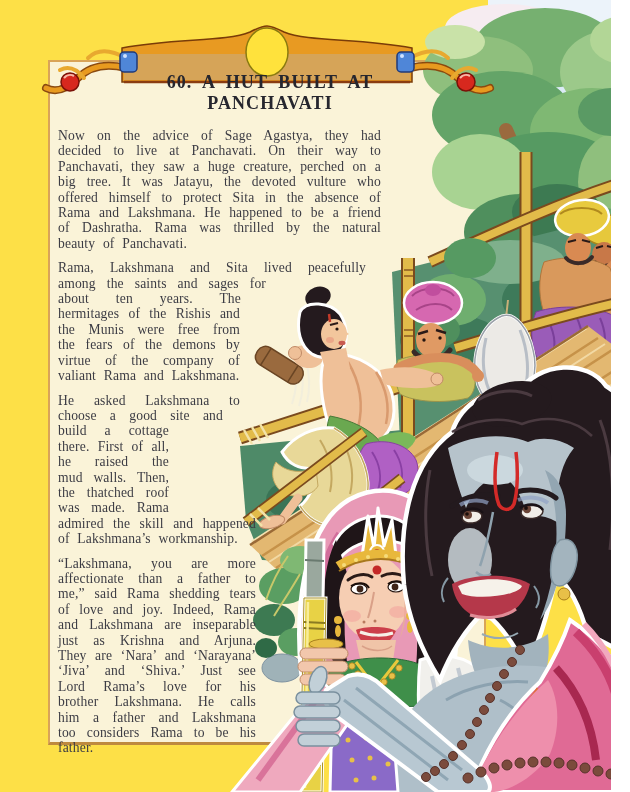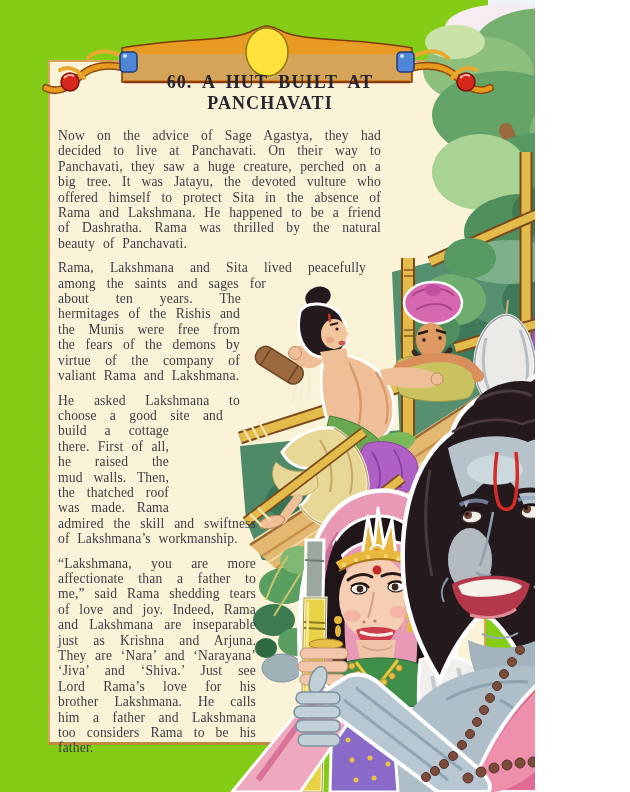--- a/index.html
+++ b/index.html
@@ -1,17 +1,17 @@
 <!DOCTYPE html>
 <html><head>
 <meta charset="utf-8">
 <style>
   html,body{margin:0;padding:0;background:#ffffff;}
-  .page{position:relative;width:535px;height:792px;overflow:hidden;
-        background:#84cc16;font-family:"Liberation Serif","DejaVu Serif",serif;}
+  .page{position:relative;width:611px;height:792px;overflow:hidden;
+        background:#fde047;font-family:"Liberation Serif","DejaVu Serif",serif;}
   .panel{position:absolute;left:48px;top:60px;width:438px;height:685px;
          background:#FAF3D8;border:2px solid #D9A458;border-bottom:3px solid #BE8A3E;
          z-index:1;box-sizing:border-box;}
   .illu{position:absolute;left:0;top:0;z-index:2;}
   .content{position:absolute;left:0;top:0;width:630px;height:792px;z-index:3;}
   .banner{position:absolute;left:36px;top:22px;z-index:4;}
   .title{position:absolute;left:118px;top:72px;width:304px;text-align:center;
          font-weight:bold;font-size:18px;line-height:21px;color:#26262E;
          letter-spacing:1.1px;word-spacing:5px;z-index:5;}
   .flow{position:absolute;left:58px;top:128px;width:420px;height:619px;
@@ -414,18 +414,18 @@
       <div class="sp s1"></div>
       <div class="sp s2"></div>
       <div class="sp s3"></div>
       <div class="sp s4"></div>
       <div class="sp s5"></div>
       <div class="sp s6"></div>
       <div class="sp s7"></div>
       <div class="sp s8"></div>
       <p>Now on the advice of Sage Agastya, they had decided to live at Panchavati. On their way to Panchavati, they saw a huge creature, perched on a big tree. It was Jatayu, the devoted vulture who offered himself to protect Sita in the absence of Rama and Lakshmana. He happened to be a friend of Dashratha. Rama was thrilled by the natural beauty of Panchavati.</p>
       <p>Rama, Lakshmana and Sita lived peacefully among the saints and sages for about ten years. The hermitages of the Rishis and the Munis were free from the fears of the demons by virtue of the company of valiant Rama and Lakshmana.</p>
-      <p>He asked Lakshmana to choose a good site and build a cottage there. First of all, he raised the mud walls. Then, the thatched roof was made. Rama admired the skill and swiftness of Lakshmana’s workmanship.</p>
+      <p>He asked Lakshmana to choose a good site and build a cottage there. First of all, he raised the mud walls. Then, the thatched roof was made. Rama admired the skill and happened of Lakshmana’s workmanship.</p>
       <p>“Lakshmana, you are more affectionate than a father to me,” said Rama shedding tears of love and joy. Indeed, Rama and Lakshmana are inseparable just as Krishna and Arjuna. They are ‘Nara’ and ‘Narayana’ ‘Jiva’ and ‘Shiva.’ Just see Lord Rama’s love for his brother Lakshmana. He calls him a father and Lakshmana too considers Rama to be his father.</p>
     </div>
   </div>
 
 </div>
 
 </body></html>

